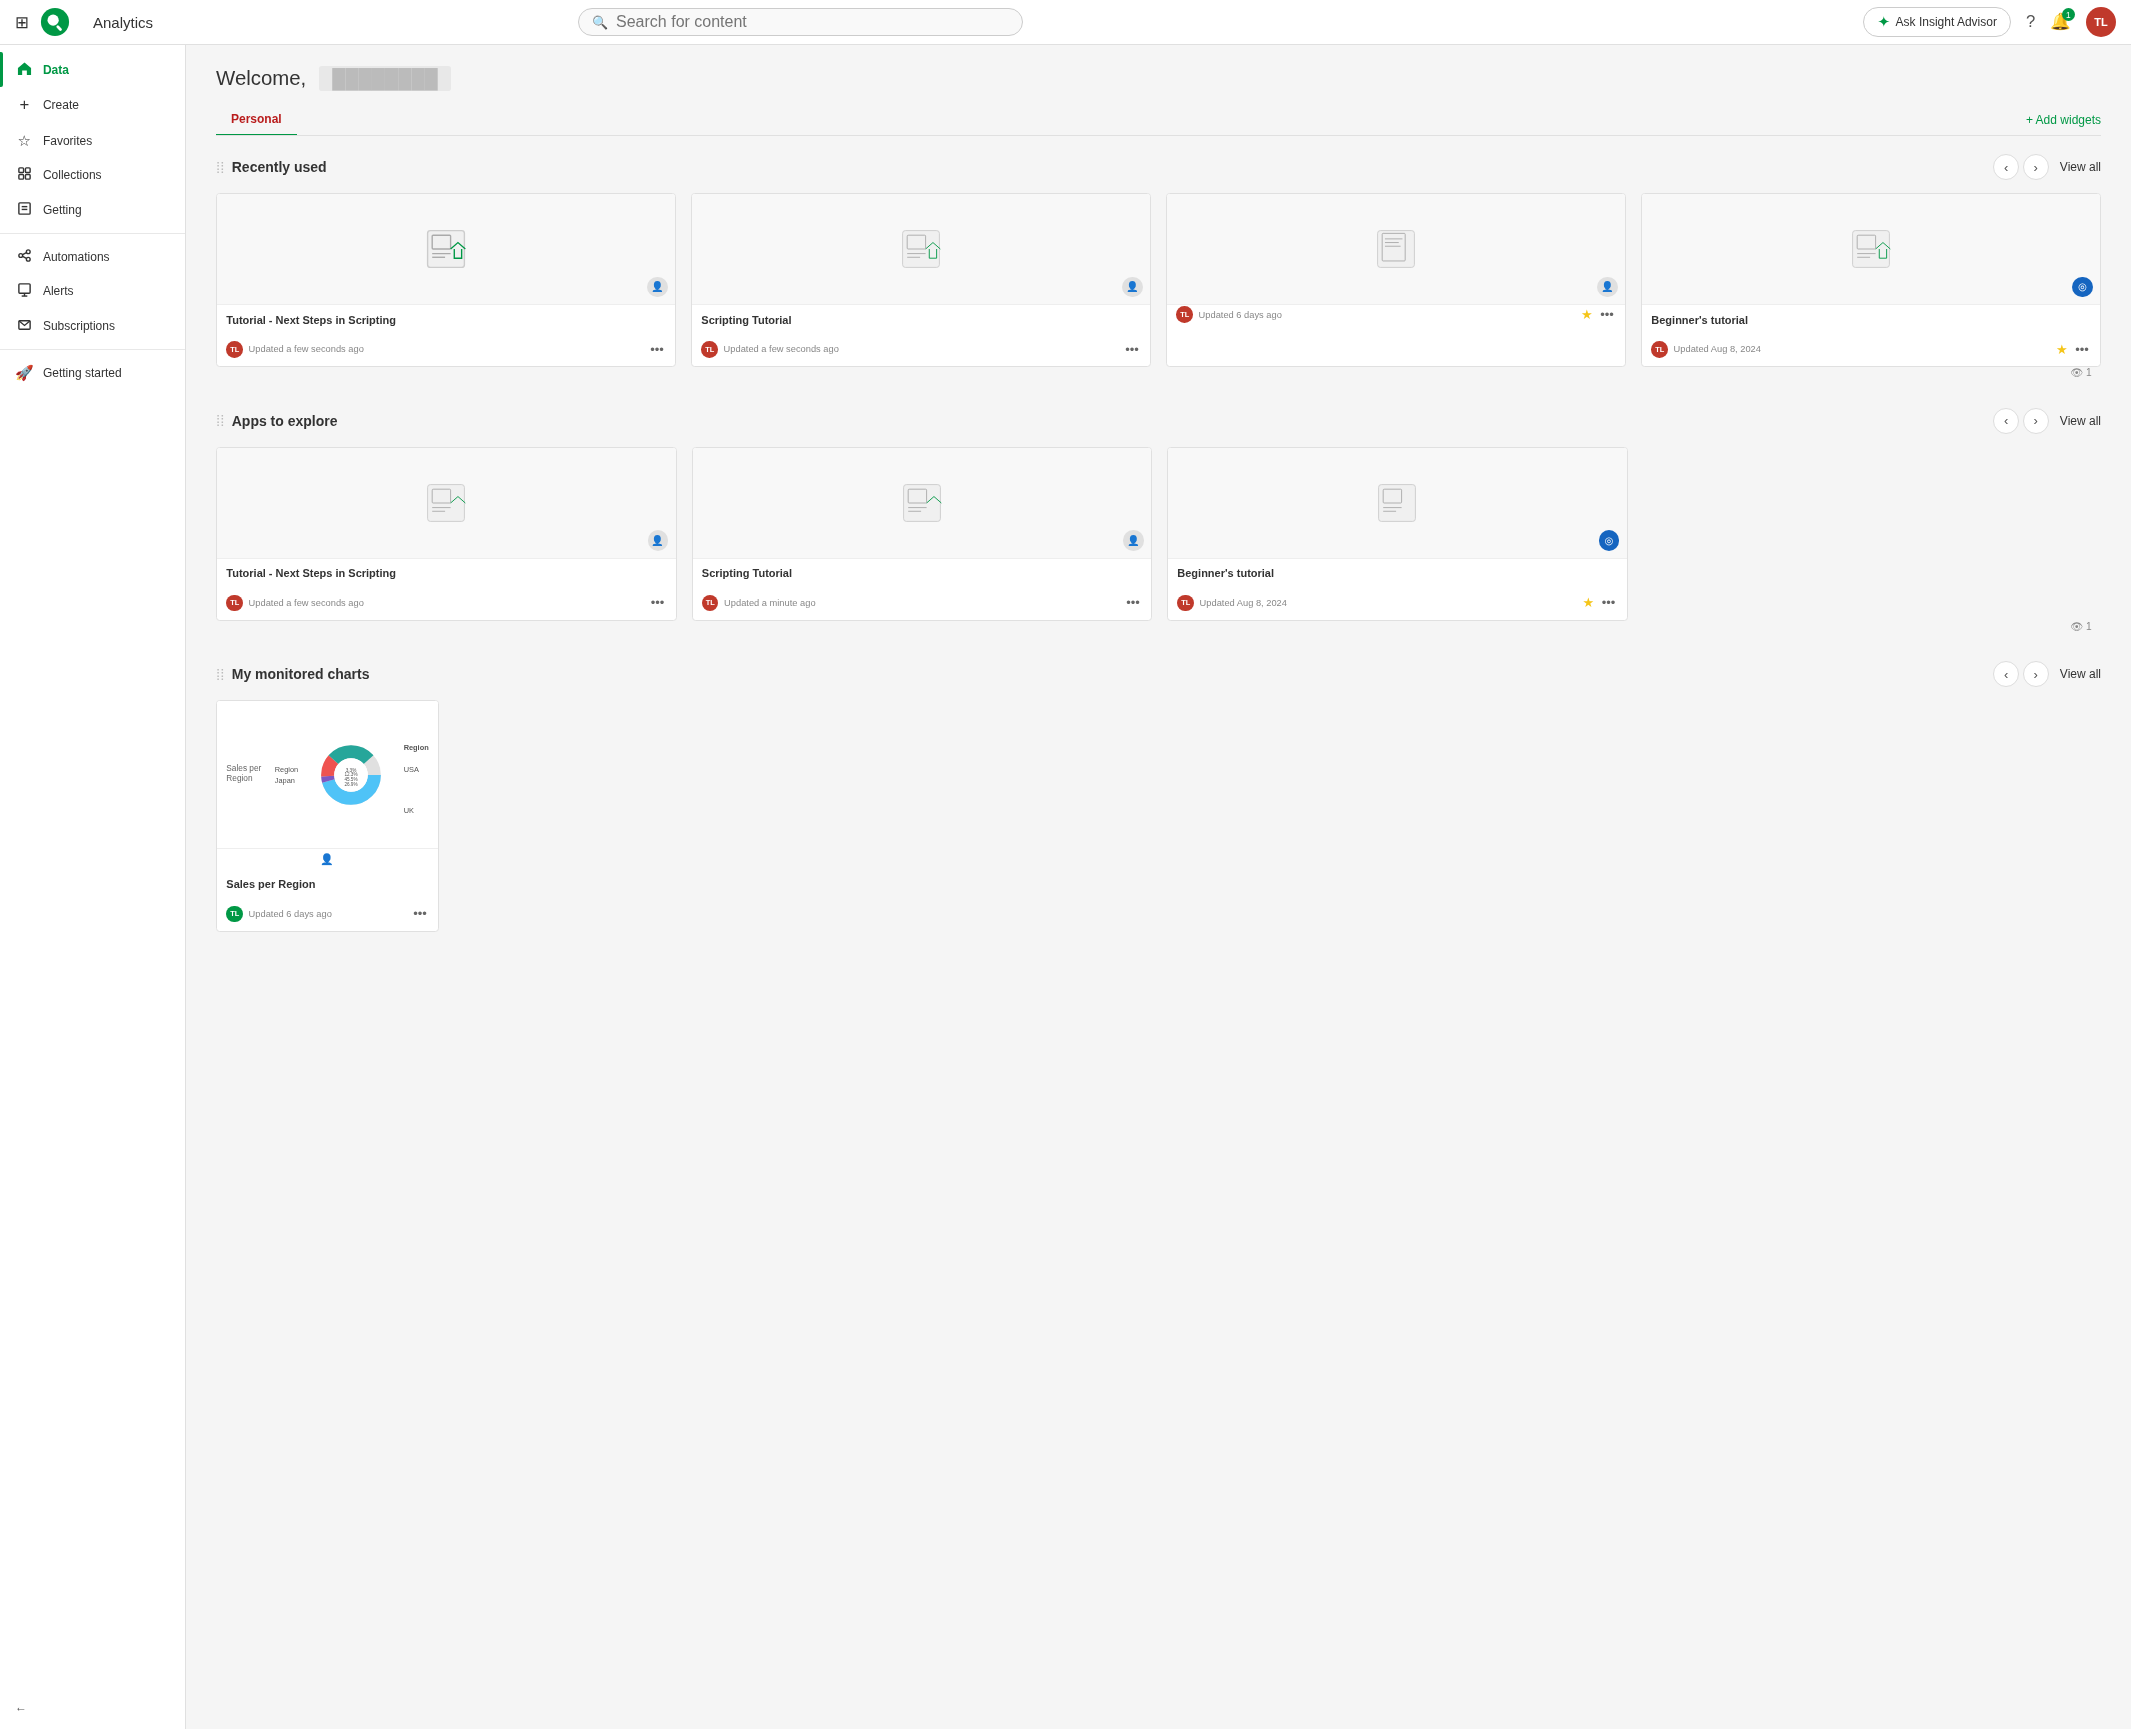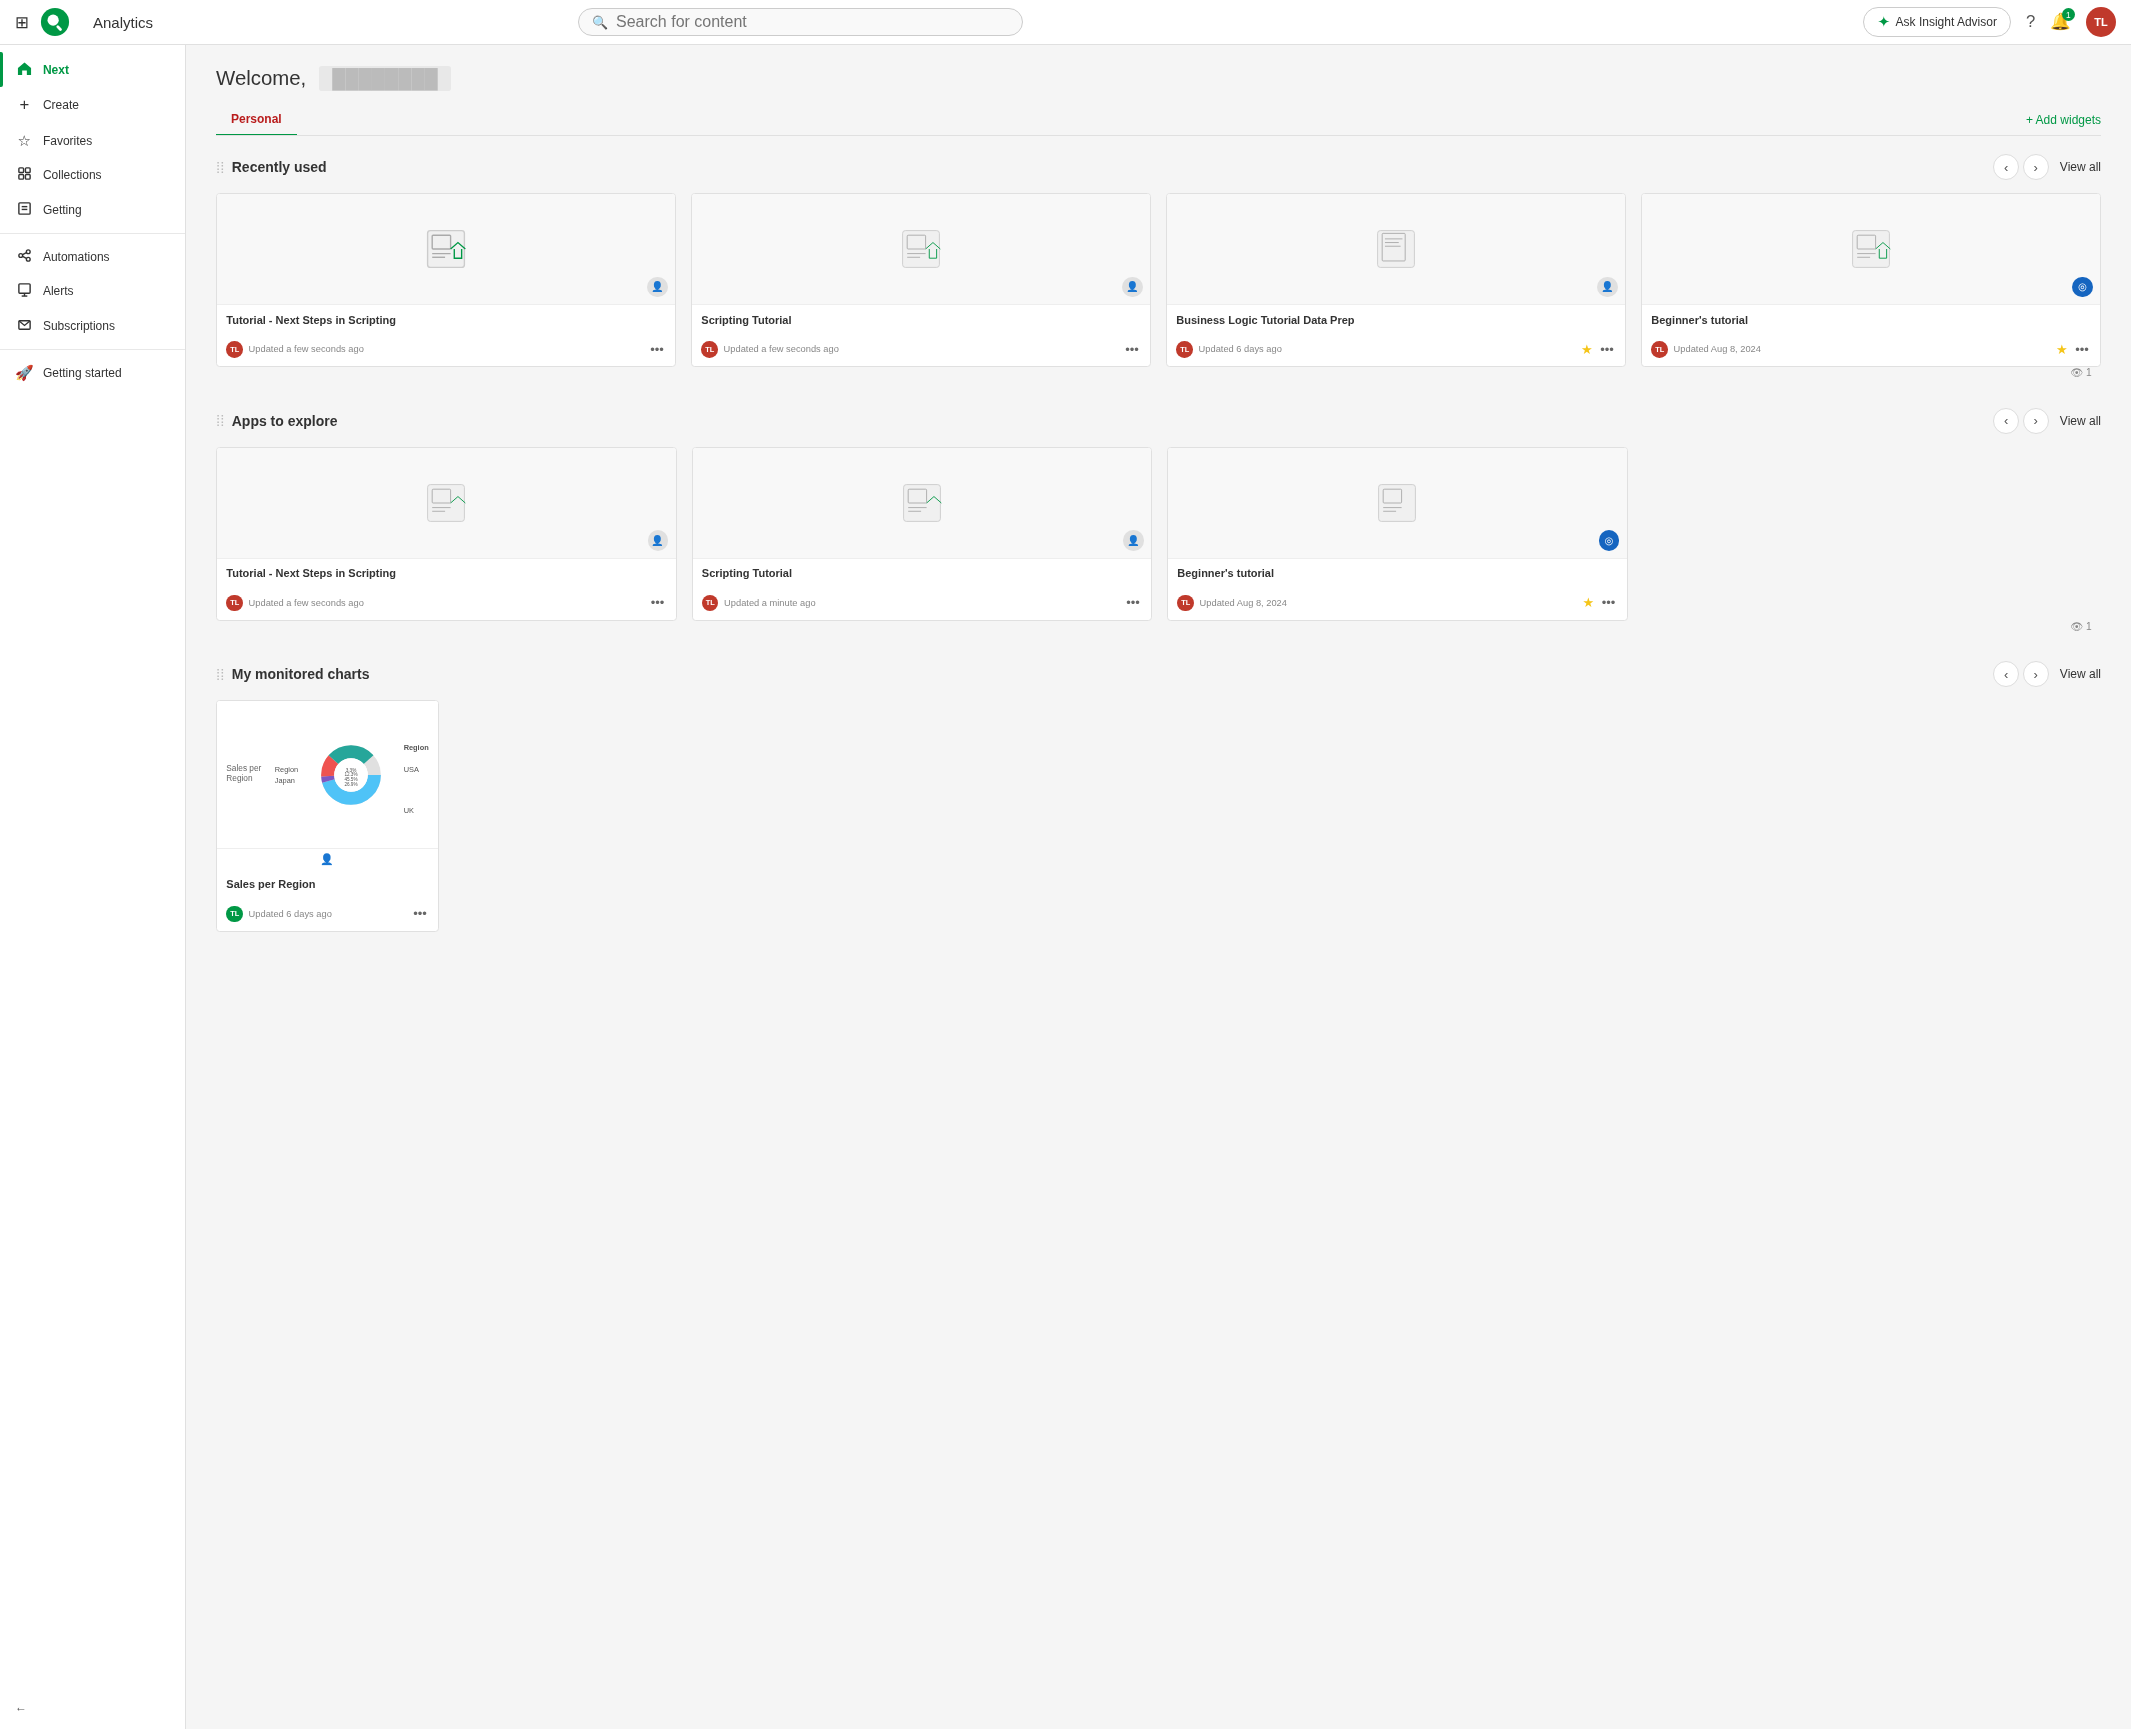--- a/index.html
+++ b/index.html
@@ -150,21 +150,21 @@
 <div class="layout">
 
   <aside class="sidebar">
 
     <div class="sidebar-item active">
       <span class="sidebar-icon">
         <svg width="15" height="15" viewBox="0 0 16 16" fill="currentColor">
             <path d="M8 1.5l7 6v7.5h-4.5V10h-5v5H1V7.5z"></path>
           </svg>
       </span>
-      <span>Next</span>
+      <span>Data</span>
     </div>
 
     <div class="sidebar-item">
       <span class="sidebar-icon" style="font-size:16.7px;font-weight:300;">+</span>
       <span>Create</span>
     </div>
 
     <div class="sidebar-item">
       <span class="sidebar-icon">☆</span>
       <span>Favorites</span>
@@ -312,23 +312,20 @@
             <div class="card-thumb">
               <svg width="46" height="46" viewBox="0 0 50 50" fill="none">
                 <rect x="5" y="5" width="40" height="40" rx="3" fill="#f0f0f0" stroke="#ccc"></rect>
                 <rect x="10" y="8" width="25" height="30" rx="1" fill="none" stroke="#aaa"></rect>
                 <line x1="13" y1="14" x2="32" y2="14" stroke="#aaa"></line>
                 <line x1="13" y1="18" x2="28" y2="18" stroke="#aaa"></line>
                 <line x1="13" y1="22" x2="30" y2="22" stroke="#aaa"></line>
               </svg>
               <div class="card-thumb-badge badge-grey">👤</div>
             </div>
-            <div class="card-body">
-              <div class="card-title">Business Logic Tutorial Data Prep</div>
-            </div>
             <div class="card-footer">
               <div class="card-avatar">TL</div>
               <div class="card-meta">Updated 6 days ago</div>
               <span class="star-icon">★</span>
               <button class="more-btn">•••</button>
             </div>
           </div>
 
           <div class="card">
             <div class="card-thumb">

